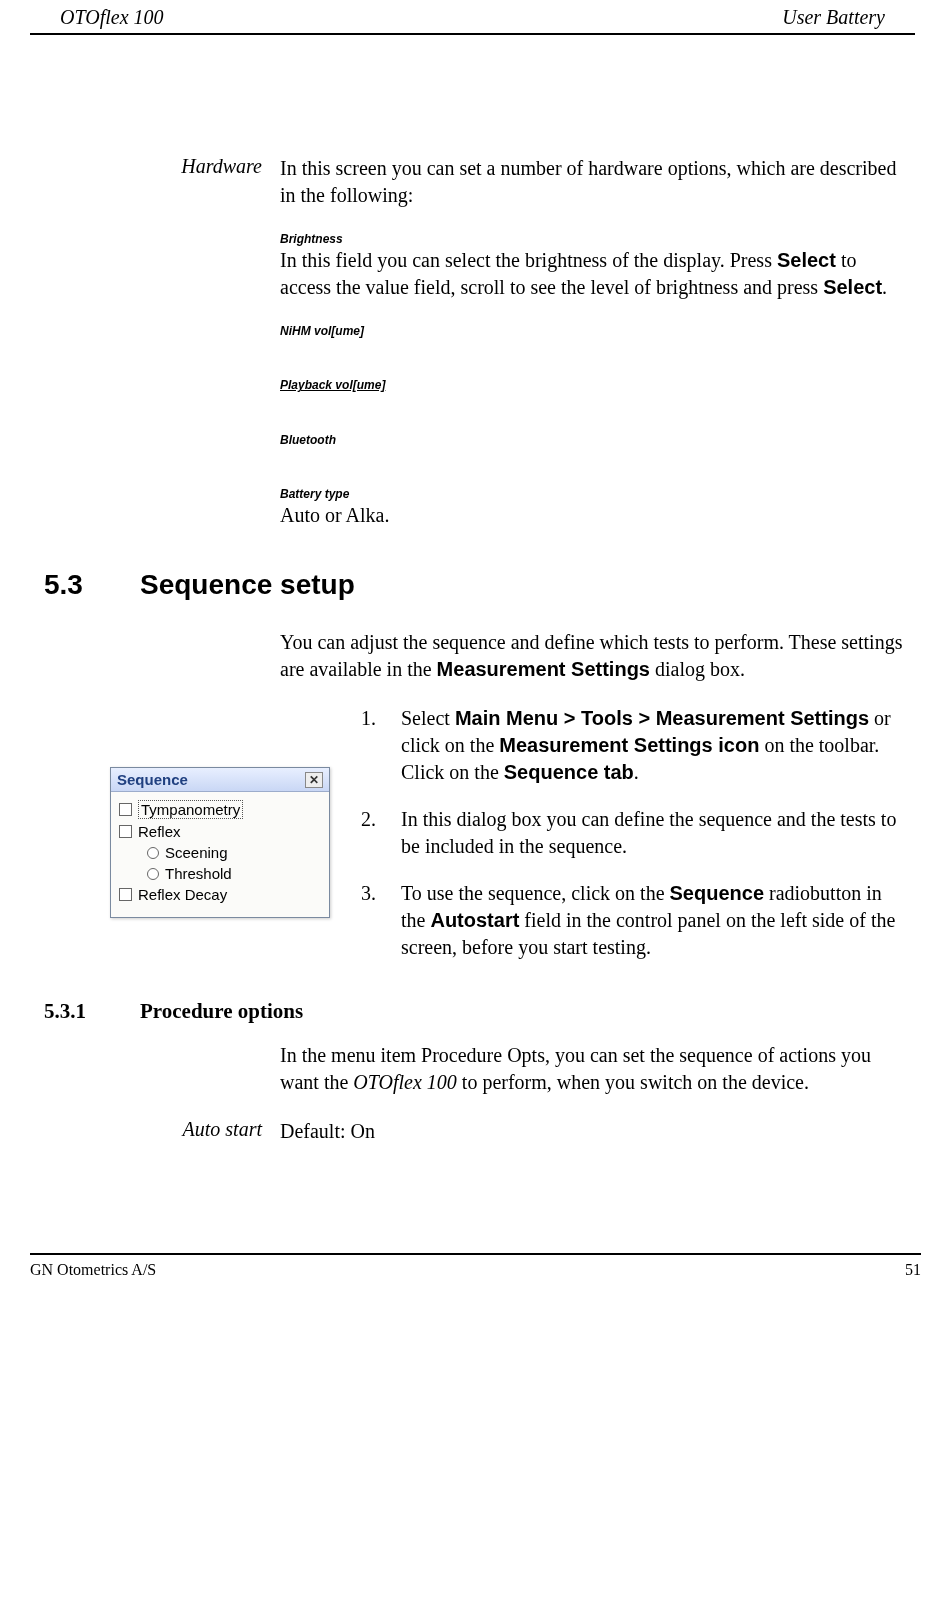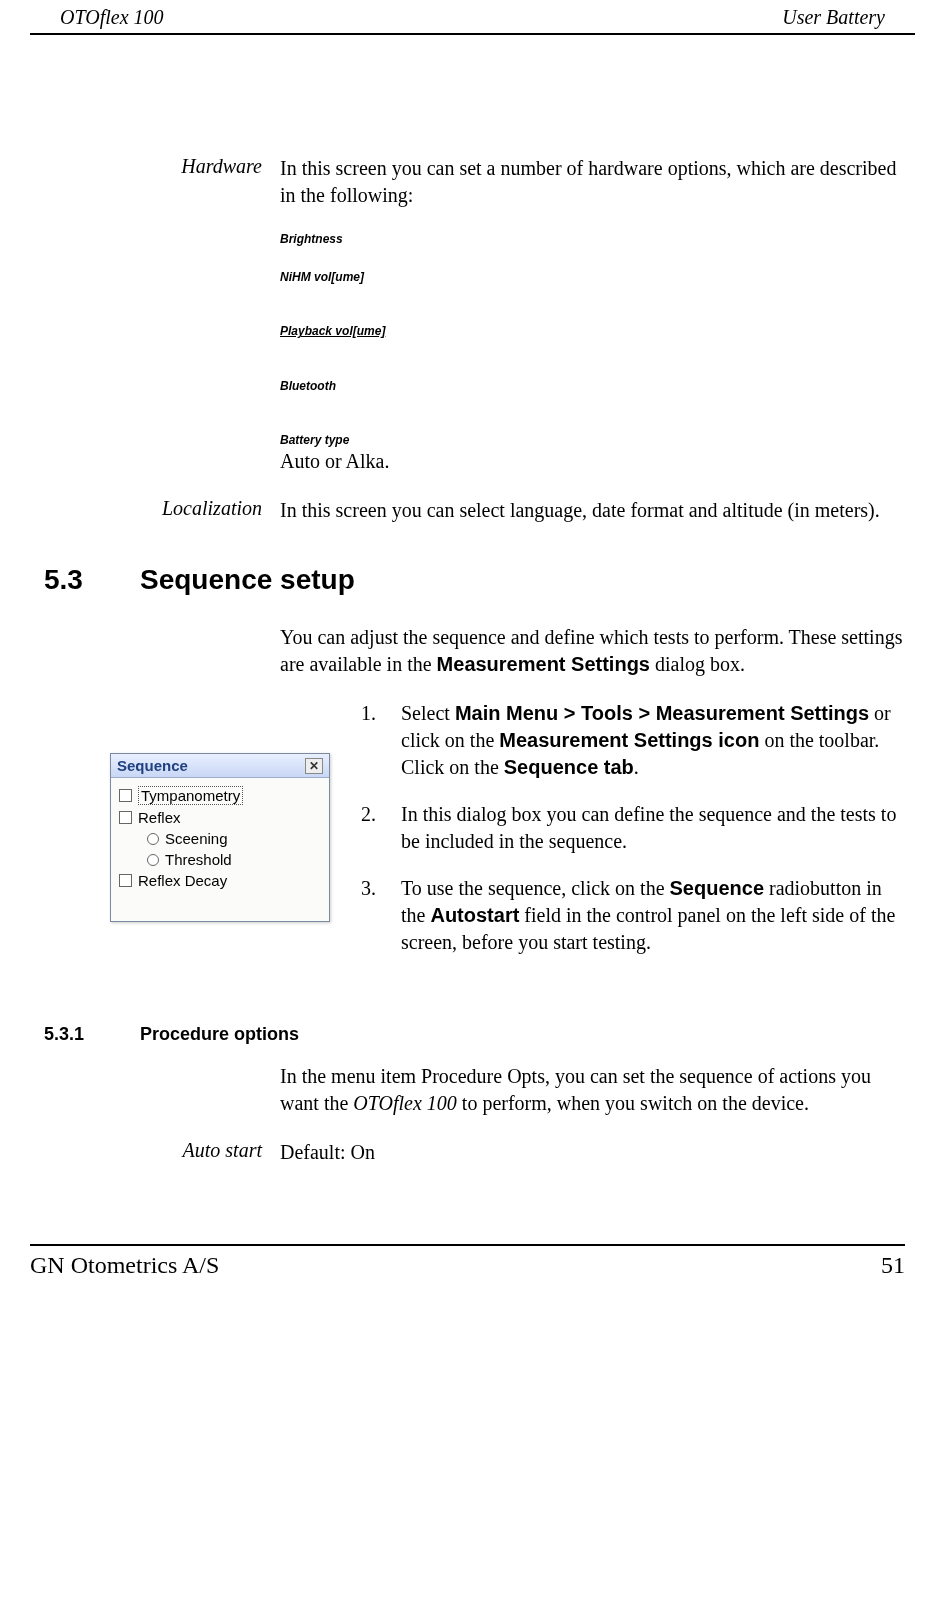--- a/index.html
+++ b/index.html
@@ -65,25 +65,25 @@
     font-family: 'Segoe UI', Arial, sans-serif;
     font-weight: bold;
     font-size: 28px;
   }
   .section-num {
     width: 100px;
     padding-left: 4px;
   }
   .subsection-heading {
     display: flex;
-    margin-top: 48px;
+    margin-top: 18px;
     margin-bottom: 18px;
-    font-family: Liberation Sans, sans-serif;
-    font-weight: bold;
-    font-size: 18px;
+    font-family: Liberation Serif, serif;
+    font-weight: bold;
+    font-size: 21px;
   }
   .subsection-num {
     width: 100px;
     padding-left: 4px;
   }
   .list-row {
     display: flex;
     margin-bottom: 20px;
   }
   .list-num {
@@ -133,21 +133,21 @@
     background: #eee;
     display: flex;
     align-items: center;
     justify-content: center;
     font-size: 12px;
     line-height: 1;
     font-weight: bold;
     color: #333;
   }
   .dialog-body {
-    padding: 8px 8px 28px 8px;
+    padding: 8px 8px 10px 8px;
     background: #fbfbf9;
   }
   .dlg-row {
     display: flex;
     align-items: center;
     margin-bottom: 4px;
   }
   .dlg-row.indent { padding-left: 28px; }
   .cb {
     width: 13px; height: 13px; border: 1px solid #666; background: #fff; margin-right: 6px; flex-shrink: 0;
@@ -156,69 +156,68 @@
     width: 12px; height: 12px; border: 1px solid #666; border-radius: 50%; background: #fff; margin-right: 6px; flex-shrink: 0;
   }
   .hl {
     border: 1px dotted #555;
     padding: 0 2px;
   }
   .footer {
     position: absolute;
     bottom: 30px;
     left: 30px;
-    right: 40px;
+    right: 24px;
     border-top: 2px solid #000;
     display: flex;
     justify-content: space-between;
     padding-top: 6px;
-    font-size: 24px;
+    font-size: 16px;
   }
 </style>
 </head>
 <body>
 <div class="page">
 
 <div class="header">
   <span class="header-left">OTOflex 100</span>
   <span class="header-right">User Battery</span>
 </div>
 
 <div class="content">
 
   <div class="row">
     <div class="side-label">Hardware</div>
     <div class="body-text">In this screen you can set a number of hardware options, which are described in the following:</div>
   </div>
 
   <div class="inset-block">
     <div class="subhead">Brightness</div>
+    <div>
+      <span>In this field you can select the brightness of the display. Press </span><span class="bold-sans">Select</span><span> to access the value field, scroll to see the level of brightness and press </span><span class="bold-sans">Select</span><span>.</span>
+    </div>
   </div>
 
   <div class="inset-block" style="margin-bottom:38px;">
     <div class="subhead">NiHM vol[ume]</div>
   </div>
 
   <div class="inset-block" style="margin-bottom:38px;text-decoration:underline;">
     <div class="subhead">Playback vol[ume]</div>
   </div>
 
   <div class="inset-block" style="margin-bottom:38px;">
     <div class="subhead">Bluetooth</div>
   </div>
 
   <div class="inset-block">
     <div class="subhead">Battery type</div>
     <div>Auto or Alka.</div>
   </div>
 
-  <div class="row">
-    <div class="side-label">Localization</div>
-    <div class="body-text">In this screen you can select language, date format and altitude (in meters).</div>
-  </div>
 
   <div class="section-heading">
     <div class="section-num">5.3</div>
     <div>Sequence setup</div>
   </div>
 
   <div class="inset-block">
     <span>You can adjust the sequence and define which tests to perform. These settings are available in the </span><span class="bold-sans">Measurement Settings</span><span> dialog box.</span>
   </div>
 

